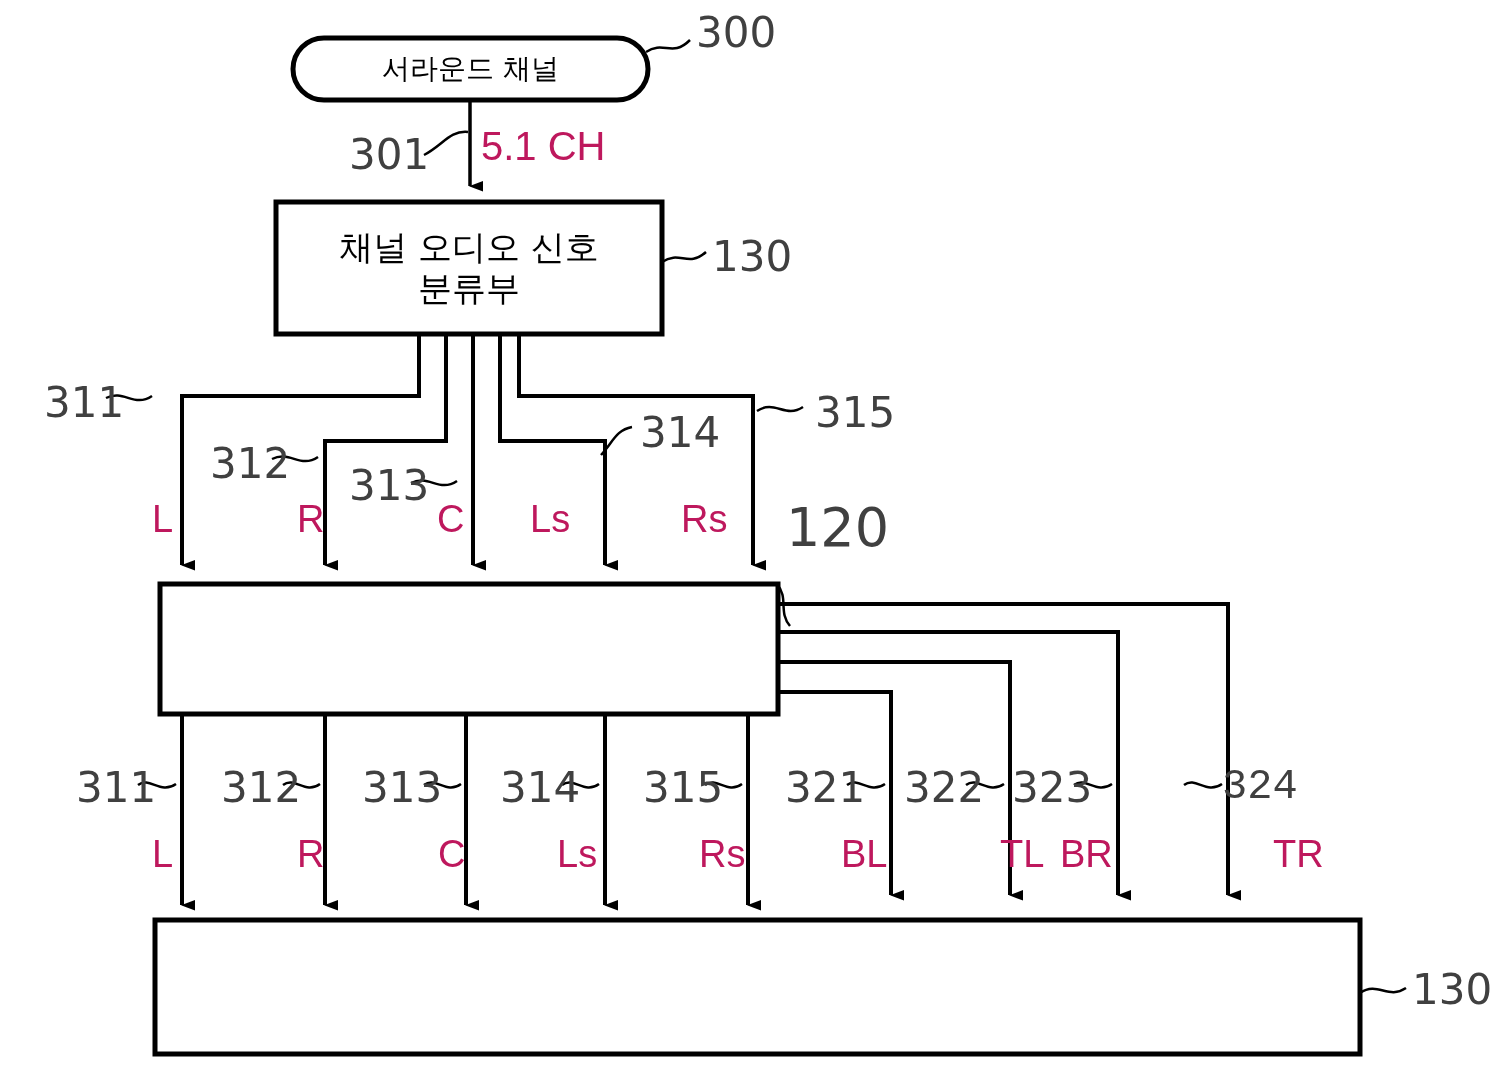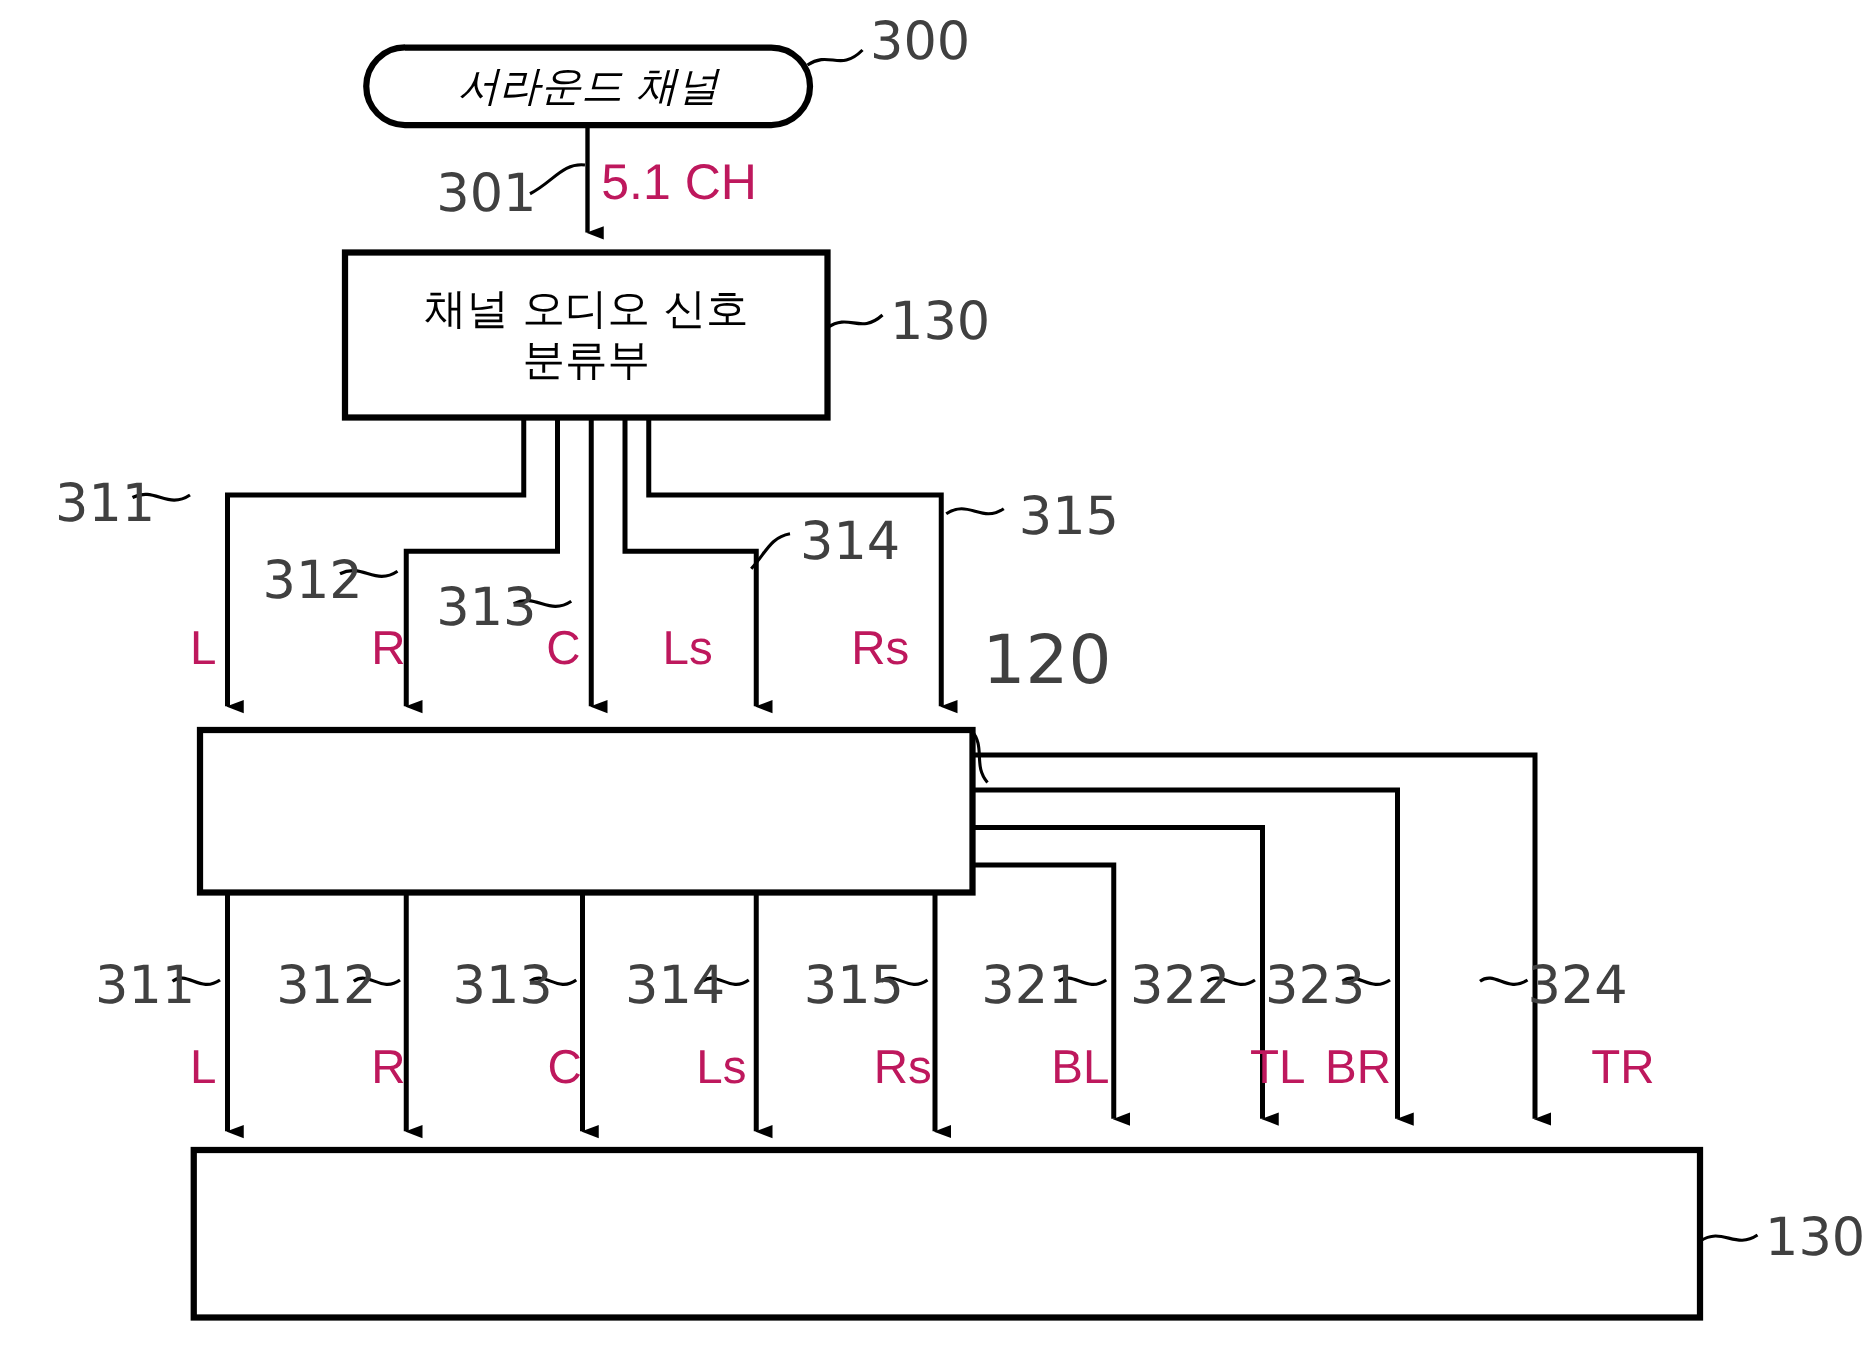--- a/index.html
+++ b/index.html
@@ -109,21 +109,21 @@
       <path stroke-width="2.5" d="M966,785 C978,776 988,795 1004,784"></path>
       <path stroke-width="2.5" d="M1074,785 C1086,776 1096,795 1112,784"></path>
       <path stroke-width="2.5" d="M1184,785 C1196,776 1206,795 1222,784"></path>
 
       <rect x="155" y="920" width="1205" height="134" stroke-width="5"></rect>
       <path stroke-width="2.5" d="M1360,993 C1378,981 1388,1000 1406,988"></path>
 
     </g>
   </svg>
 
-  <div class="box-label" style="left:293px; top:38px; width:355px; height:62px; font-size:33px;font-style:italic;">서라운드 채널</div>
+  <div class="box-label" style="left:293px; top:38px; width:355px; height:62px; font-size:28px;">서라운드 채널</div>
   <div class="ref-num" style="left:696px; top:8px; font-size:42px;">300</div>
 
   <div class="ref-num" style="left:349px; top:130px; font-size:42px;">301</div>
   <div class="sig-label" style="left:481px; top:124px; font-size:40px;">5.1 CH</div>
 
   <div class="box-label" style="left:276px; top:202px; width:386px; height:132px; font-size:34px;">채널 오디오 신호
 분류부</div>
   <div class="ref-num" style="left:712px; top:232px; font-size:42px;">130</div>
 
   <div class="ref-num" style="left:44px; top:378px; font-size:42px;">311</div>
@@ -141,21 +141,21 @@
   <div class="ref-num" style="left:786px; top:496px; font-size:54px;">120</div>
 
   <div class="ref-num" style="left:76px; top:763px; font-size:42px;">311</div>
   <div class="ref-num" style="left:221px; top:763px; font-size:42px;">312</div>
   <div class="ref-num" style="left:362px; top:763px; font-size:42px;">313</div>
   <div class="ref-num" style="left:500px; top:763px; font-size:42px;">314</div>
   <div class="ref-num" style="left:643px; top:763px; font-size:42px;">315</div>
   <div class="ref-num" style="left:785px; top:763px; font-size:42px;">321</div>
   <div class="ref-num" style="left:904px; top:763px; font-size:42px;">322</div>
   <div class="ref-num" style="left:1012px; top:763px; font-size:42px;">323</div>
-  <div class="ref-num" style="left:1222px; top:763px; font-size:42px;">324</div>
+  <div class="ref-num" style="left:1222px; top:763px; font-size:42px;font-family:Liberation Mono, monospace;">324</div>
 
   <div class="sig-label" style="left:152px; top:833px; font-size:38px;">L</div>
   <div class="sig-label" style="left:297px; top:833px; font-size:38px;">R</div>
   <div class="sig-label" style="left:438px; top:833px; font-size:38px;">C</div>
   <div class="sig-label" style="left:557px; top:833px; font-size:38px;">Ls</div>
   <div class="sig-label" style="left:699px; top:833px; font-size:38px;">Rs</div>
   <div class="sig-label" style="left:841px; top:833px; font-size:38px;">BL</div>
   <div class="sig-label" style="left:1000px; top:833px; font-size:38px;">TL</div>
   <div class="sig-label" style="left:1060px; top:833px; font-size:38px;">BR</div>
   <div class="sig-label" style="left:1273px; top:833px; font-size:38px;">TR</div>

